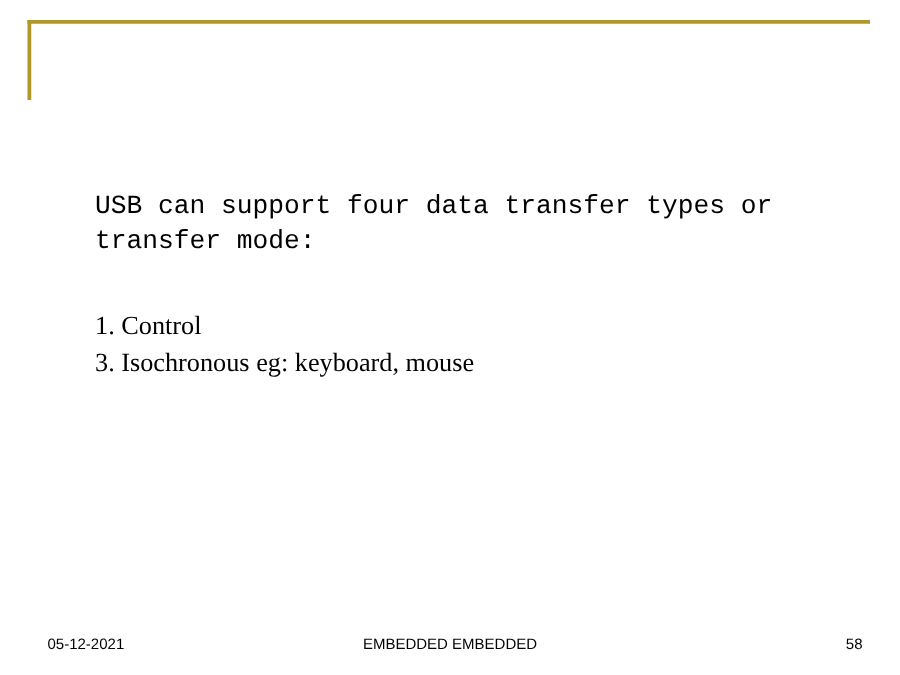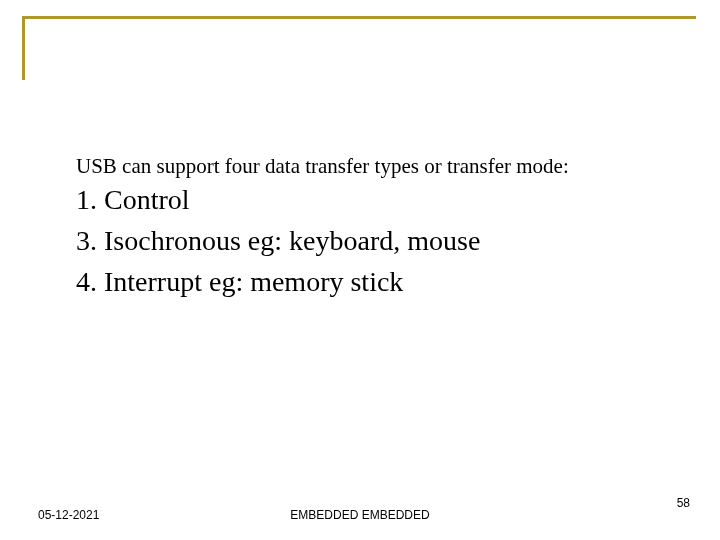--- a/index.html
+++ b/index.html
@@ -25,23 +25,25 @@
   }
   .content {
     position: absolute;
     top: 152px;
     left: 76px;
     width: 590px;
   }
   .intro {
     font-size: 21px;
     line-height: 1.35;
+    margin-bottom: 36px;
+    font-family: Liberation Mono, monospace;
   }
   .list {
-    font-size: 28px;
+    font-size: 21px;
     line-height: 1.45;
   }
   .list div {
     margin: 0;
   }
   .footer {
     position: absolute;
     bottom: 18px;
     left: 0;
     width: 720px;
@@ -57,35 +59,34 @@
   .footer-title {
     position: absolute;
     left: 0;
     right: 0;
     bottom: 0;
     text-align: center;
   }
   .footer-page {
     position: absolute;
     right: 30px;
-    bottom: 12px;
+    bottom: 0;
     margin-top: 17px;
   }
 </style>
 </head>
 <body>
 
 <div class="frame"></div>
 
 <div class="content">
   <div class="intro">USB can support four data transfer types or transfer mode:</div>
   <div class="list">
     <div>1. Control</div>
     <div>3. Isochronous eg: keyboard, mouse</div>
-    <div>4. Interrupt eg: memory stick</div>
   </div>
 </div>
 
 <div class="footer">
   <span class="footer-date">05-12-2021</span>
   <span class="footer-title">EMBEDDED EMBEDDED</span>
   <span class="footer-page">58</span>
 </div>
 
 </body></html>

